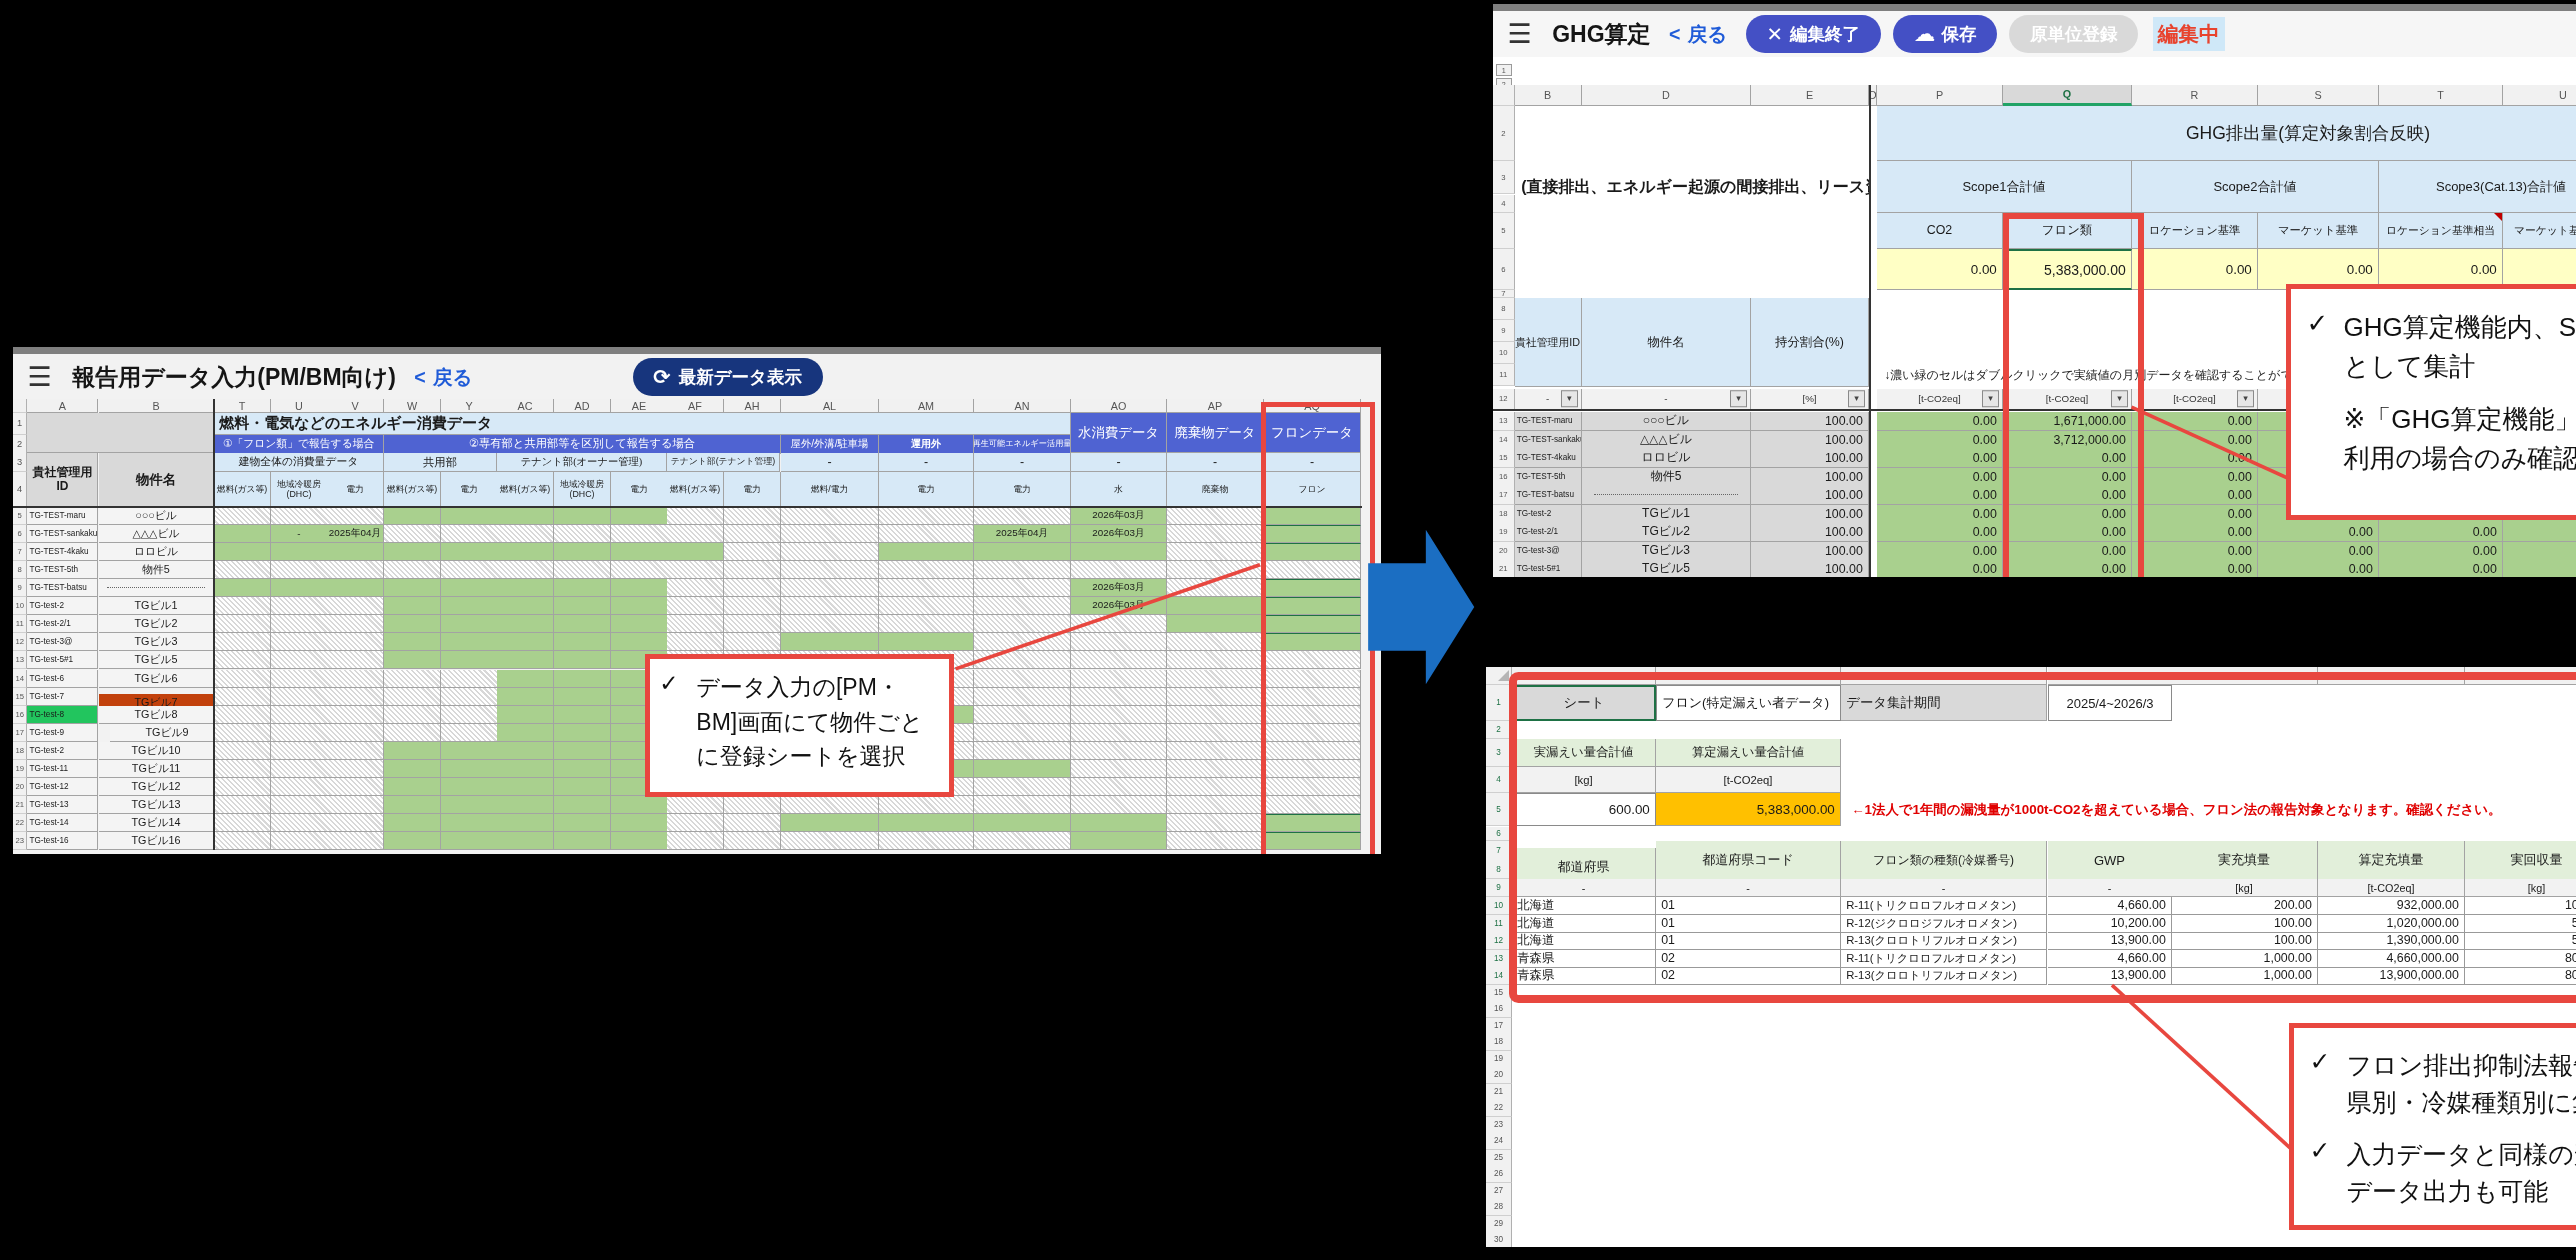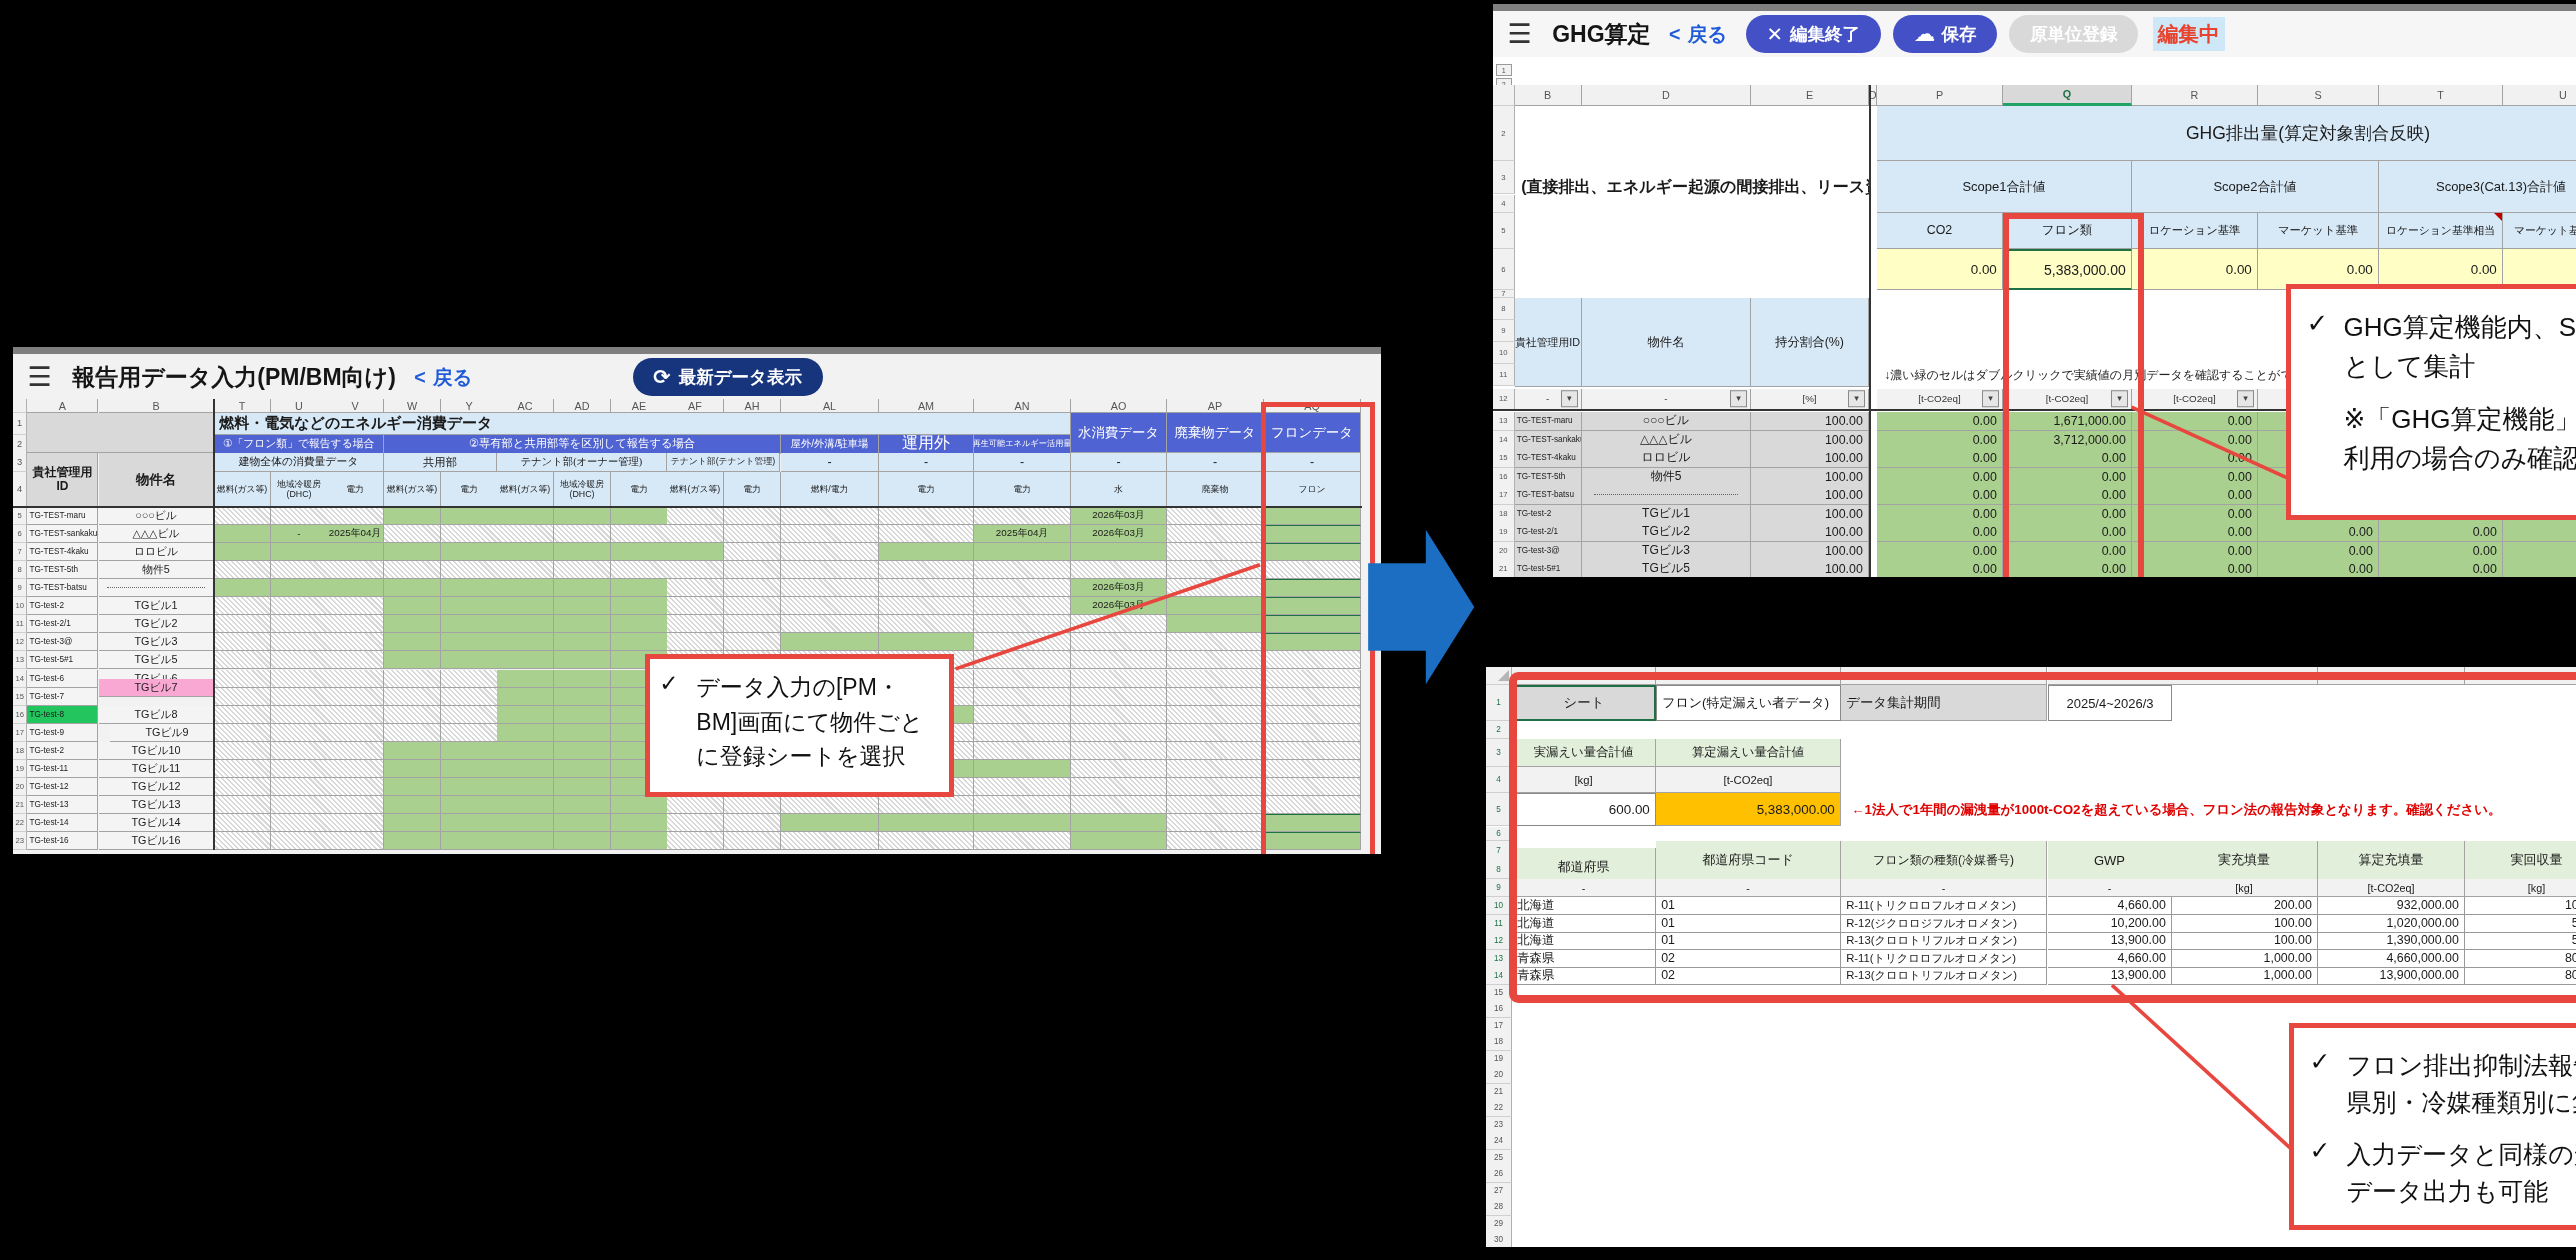--- a/index.html
+++ b/index.html
@@ -101,21 +101,21 @@
       <div class="c gray" style="left: 14.4px; top: 66px; width: 187px; height: 40px;"></div>
       <div class="c gray wrap" style="left: 14.4px; top: 106px; width: 71px; height: 54px; font-weight: bold; font-size: 12px;">貴社管理用ID</div>
       <div class="c gray" style="left: 86px; top: 106px; width: 115px; height: 54px; font-weight: bold; font-size: 13.4px;">物件名</div>
       <div class="c lblue leftal" style="left: 201px; top: 66px; width: 857px; height: 21.6px; font-weight: bold; font-size: 15px;">燃料・電気などのエネルギー消費データ</div>
       <div class="c hdrblue" style="left: 1058px; top: 66px; width: 96px; height: 40px; font-size: 13.4px;">水消費データ</div>
       <div class="c hdrblue" style="left: 1154px; top: 66px; width: 97px; height: 40px; font-size: 13.4px;">廃棄物データ</div>
       <div class="c hdrblue" style="left: 1251px; top: 66px; width: 97px; height: 40px; font-size: 13.4px;">フロンデータ</div>
       <div class="c hdrblue" style="left: 201px; top: 88px; width: 170px; height: 18.5px; font-size: 10.8px;">①「フロン類」で報告する場合</div>
       <div class="c hdrblue" style="left: 371px; top: 88px; width: 397px; height: 18.5px; font-size: 11.3px;">②専有部と共用部等を区別して報告する場合</div>
       <div class="c hdrblue" style="left: 768px; top: 88px; width: 98px; height: 18.5px; font-size: 10.3px;">屋外/外溝/駐車場</div>
-      <div class="c hdrblue" style="left: 866px; top: 88px; width: 95px; height: 18.5px; font-size: 16px;">運用外</div>
+      <div class="c hdrblue" style="left: 866px; top: 88px; width: 95px; height: 18.5px; font-size: 10px; font-weight: bold;">運用外</div>
       <div class="c hdrblue" style="left: 961px; top: 88px; width: 97px; height: 18.5px; font-size: 8.2px;">再生可能エネルギー活用量</div>
       <div class="c lblue" style="left: 201px; top: 106px; width: 170px; height: 19px; font-size: 10.8px;">建物全体の消費量データ</div>
       <div class="c lblue" style="left: 371px; top: 106px; width: 113px; height: 19px; font-size: 11.3px;">共用部</div>
       <div class="c lblue" style="left: 484px; top: 106px; width: 170px; height: 19px; font-size: 10.3px; font-family: Liberation Serif, serif;">テナント部(オーナー管理)</div>
       <div class="c lblue" style="left: 654px; top: 106px; width: 113px; height: 19px; font-size: 8.8px;">テナント部(テナント管理)</div>
       <div class="c lblue" style="left: 768px; top: 106px; width: 98px; height: 19px;">-</div>
       <div class="c lblue" style="left: 866px; top: 106px; width: 95px; height: 19px;">-</div>
       <div class="c lblue" style="left: 961px; top: 106px; width: 97px; height: 19px;">-</div>
       <div class="c lblue" style="left: 1058px; top: 106px; width: 96px; height: 19px;">-</div>
       <div class="c lblue" style="left: 1154px; top: 106px; width: 97px; height: 19px;">-</div>
@@ -325,21 +325,21 @@
       <div class="c hatch" style="left: 654px; top: 323px; width: 57px; height: 18px;"></div>
       <div class="c hatch" style="left: 711px; top: 323px; width: 57px; height: 18px;"></div>
       <div class="c hatch" style="left: 768px; top: 323px; width: 98px; height: 18px;"></div>
       <div class="c hatch" style="left: 866px; top: 323px; width: 95px; height: 18px;"></div>
       <div class="c hatch" style="left: 961px; top: 323px; width: 97px; height: 18px;"></div>
       <div class="c hatch" style="left: 1058px; top: 323px; width: 96px; height: 18px;"></div>
       <div class="c hatch" style="left: 1154px; top: 323px; width: 97px; height: 18px;"></div>
       <div class="c hatch" style="left: 1251px; top: 323px; width: 97px; height: 18px;"></div>
       <div class="c gut" style="left: 0px; top: 341px; width: 14.4px; height: 18px; font-size: 7.7px;">15</div>
       <div class="c leftal" style="left: 14.4px; top: 341px; width: 71px; height: 18px; background: rgb(244, 244, 244); font-size: 8.2px; padding-left: 2.1px;">TG-test-7</div>
-      <div class="c " style="left: 86px; top: 332px; width: 115px; height: 18px; background: #f9a8d4; font-size: 10.8px;">TGビル7</div>
+      <div class="c " style="left: 86px; top: 347px; width: 115px; height: 18px; background: #c2410c; font-size: 10.8px;">TGビル7</div>
       <div class="c hatch" style="left: 201px; top: 341px; width: 57px; height: 18px;"></div>
       <div class="c hatch" style="left: 258px; top: 341px; width: 57px; height: 18px;"></div>
       <div class="c hatch" style="left: 314px; top: 341px; width: 57px; height: 18px;"></div>
       <div class="c hatch" style="left: 371px; top: 341px; width: 57px; height: 18px;"></div>
       <div class="c hatch" style="left: 428px; top: 341px; width: 57px; height: 18px;"></div>
       <div class="c green" style="left: 484px; top: 341px; width: 57px; height: 18px; font-size: 9.8px;"></div>
       <div class="c green" style="left: 541px; top: 341px; width: 57px; height: 18px; font-size: 9.8px;"></div>
       <div class="c green" style="left: 598px; top: 341px; width: 57px; height: 18px; font-size: 9.8px;"></div>
       <div class="c hatch" style="left: 654px; top: 341px; width: 57px; height: 18px;"></div>
       <div class="c hatch" style="left: 711px; top: 341px; width: 57px; height: 18px;"></div>

